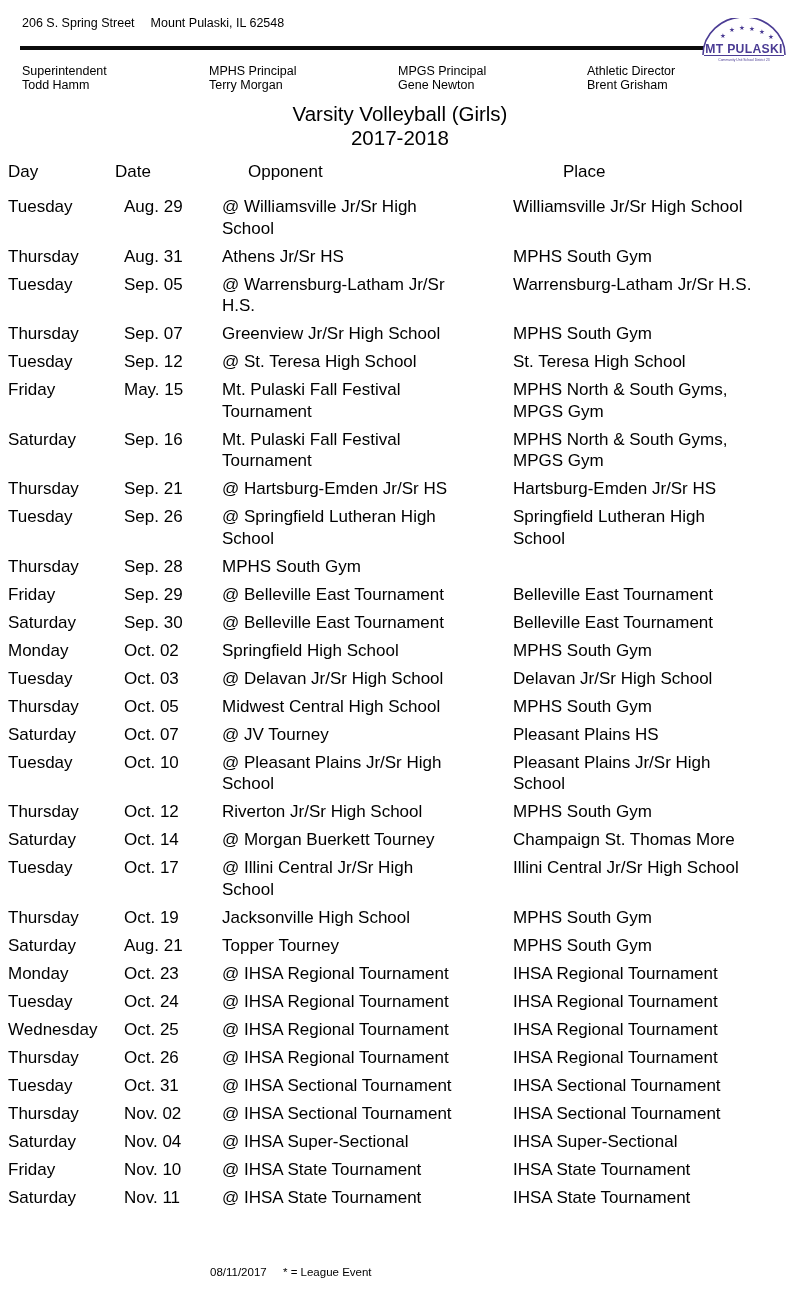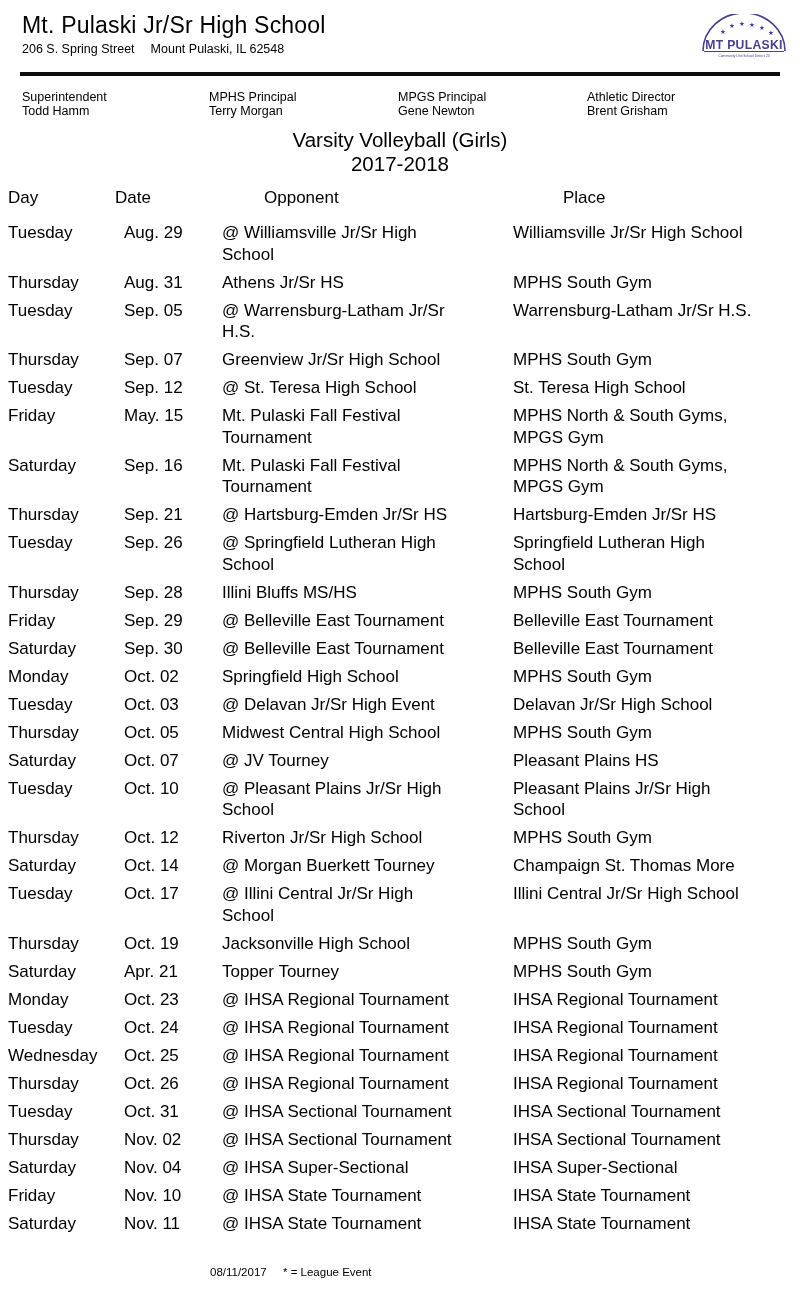--- a/index.html
+++ b/index.html
@@ -29,21 +29,21 @@
   .staff-name { display:block; }
 
   
   .doc-title { margin-top:10px; text-align:center; font-size:20.5px; line-height:23.5px; }
 
   
   .sched { margin:13px 0 0 8px; }
   .thead { display:grid; grid-template-columns:116px 98px 291px 1fr; font-size:17px; line-height:20px; margin-bottom:14px; }
   .th { text-underline-offset:3px; text-decoration-thickness:1.5px; }
   .th-date  { position:relative; left:-9px; justify-self:start; }
-  .th-opp   { margin-left:42px; justify-self:start; }
+  .th-opp   { margin-left:26px; justify-self:start; }
   .th-place { margin-left:50px; justify-self:start;text-align:right; }
   .th-day   { justify-self:start; }
 
   .row { display:grid; grid-template-columns:116px 98px 291px 1fr; margin-bottom:6.5px; }
   .cell { font-size:17px; line-height:21.5px; }
   .c-opp, .c-place { white-space:pre-line; }
   .c-opp { padding-right:22px; }
 
   
   .footer { position:absolute; left:0; top:1266px; width:720px; height:16px; font-size:11.5px; }
@@ -51,21 +51,20 @@
   .f-date   { left:210px; }
   .f-legend { left:283px; }
   .f-report { left:430px;margin-top:32px; }
 </style>
 </head>
 <body>
 
 <div class="page">
 
   <div class="masthead">
-    <div class="school-name">Mt. Pulaski Jr/Sr High School</div>
     <div class="address-line">
       <span>206 S. Spring Street</span>
       <span>Mount Pulaski, IL  62548</span>
     </div>
 
     <div class="logo">
       <svg viewBox="0 0 92 50">
         <path d="M5 37 A 41 38 0 0 1 87 37" fill="#ffffff" stroke="#4b3c94" stroke-width="1.6"></path>
         <g fill="#4b3c94" font-size="6.5" text-anchor="middle" font-family="'DejaVu Sans',sans-serif">
           <text x="25" y="20">★</text>
@@ -184,21 +183,20 @@
       <div class="cell c-date">Sep. 26</div>
       <div class="cell c-opp">@ Springfield Lutheran High
 School</div>
       <div class="cell c-place">Springfield Lutheran High
 School</div>
     </div>
 
     <div class="row">
       <div class="cell c-day">Thursday</div>
       <div class="cell c-date">Sep. 28</div>
-      <div class="cell c-opp">Illini Bluffs MS/HS</div>
       <div class="cell c-place">MPHS South Gym</div>
     </div>
 
     <div class="row">
       <div class="cell c-day">Friday</div>
       <div class="cell c-date">Sep. 29</div>
       <div class="cell c-opp">@ Belleville East Tournament</div>
       <div class="cell c-place">Belleville East Tournament</div>
     </div>
 
@@ -212,21 +210,21 @@
     <div class="row">
       <div class="cell c-day">Monday</div>
       <div class="cell c-date">Oct. 02</div>
       <div class="cell c-opp">Springfield High School</div>
       <div class="cell c-place">MPHS South Gym</div>
     </div>
 
     <div class="row">
       <div class="cell c-day">Tuesday</div>
       <div class="cell c-date">Oct. 03</div>
-      <div class="cell c-opp">@ Delavan Jr/Sr High Event</div>
+      <div class="cell c-opp">@ Delavan Jr/Sr High School</div>
       <div class="cell c-place">Delavan Jr/Sr High School</div>
     </div>
 
     <div class="row">
       <div class="cell c-day">Thursday</div>
       <div class="cell c-date">Oct. 05</div>
       <div class="cell c-opp">Midwest Central High School</div>
       <div class="cell c-place">MPHS South Gym</div>
     </div>
 
@@ -270,21 +268,21 @@
 
     <div class="row">
       <div class="cell c-day">Thursday</div>
       <div class="cell c-date">Oct. 19</div>
       <div class="cell c-opp">Jacksonville High School</div>
       <div class="cell c-place">MPHS South Gym</div>
     </div>
 
     <div class="row">
       <div class="cell c-day">Saturday</div>
-      <div class="cell c-date">Apr. 21</div>
+      <div class="cell c-date">Aug. 21</div>
       <div class="cell c-opp">Topper Tourney</div>
       <div class="cell c-place">MPHS South Gym</div>
     </div>
 
     <div class="row">
       <div class="cell c-day">Monday</div>
       <div class="cell c-date">Oct. 23</div>
       <div class="cell c-opp">@ IHSA Regional Tournament</div>
       <div class="cell c-place">IHSA Regional Tournament</div>
     </div>

